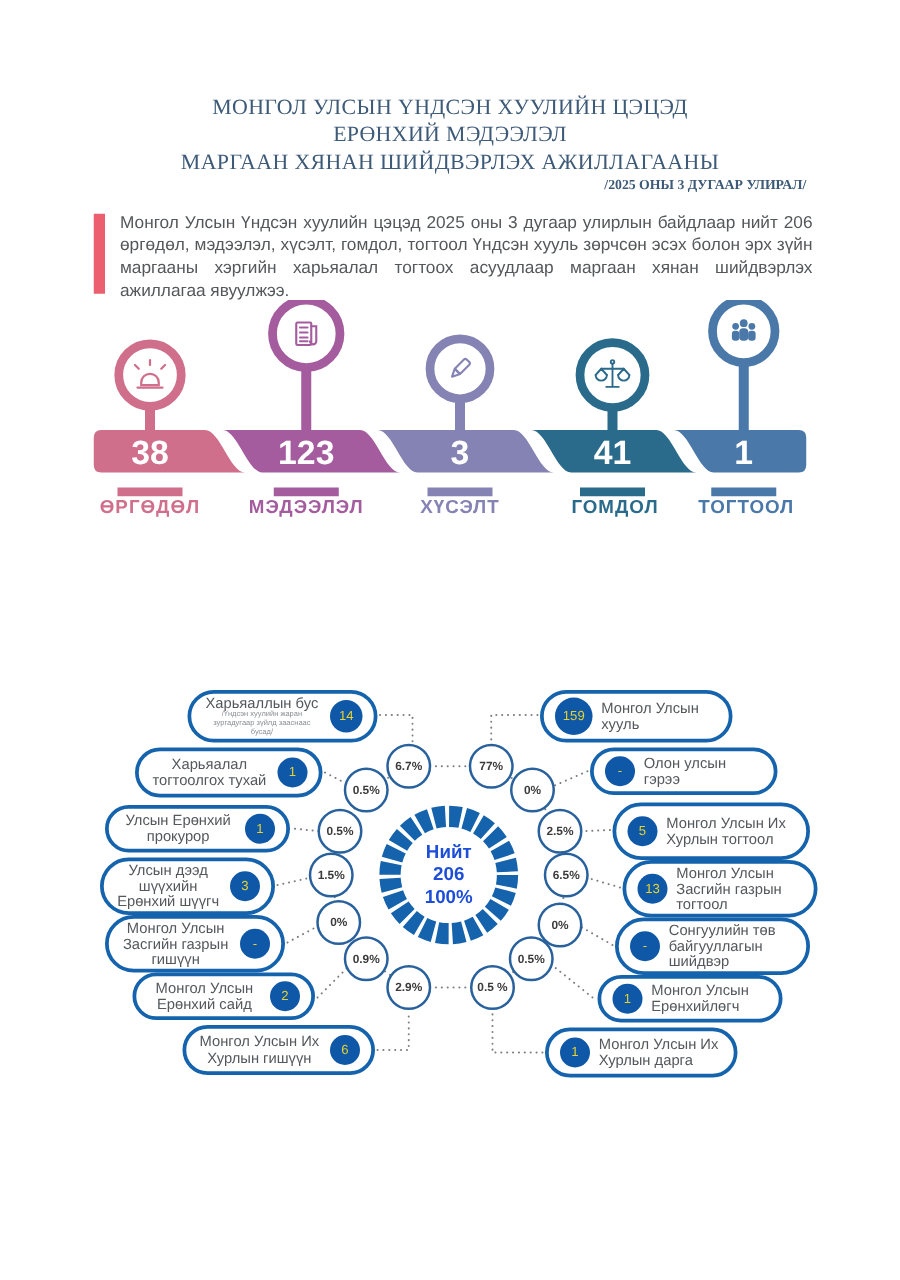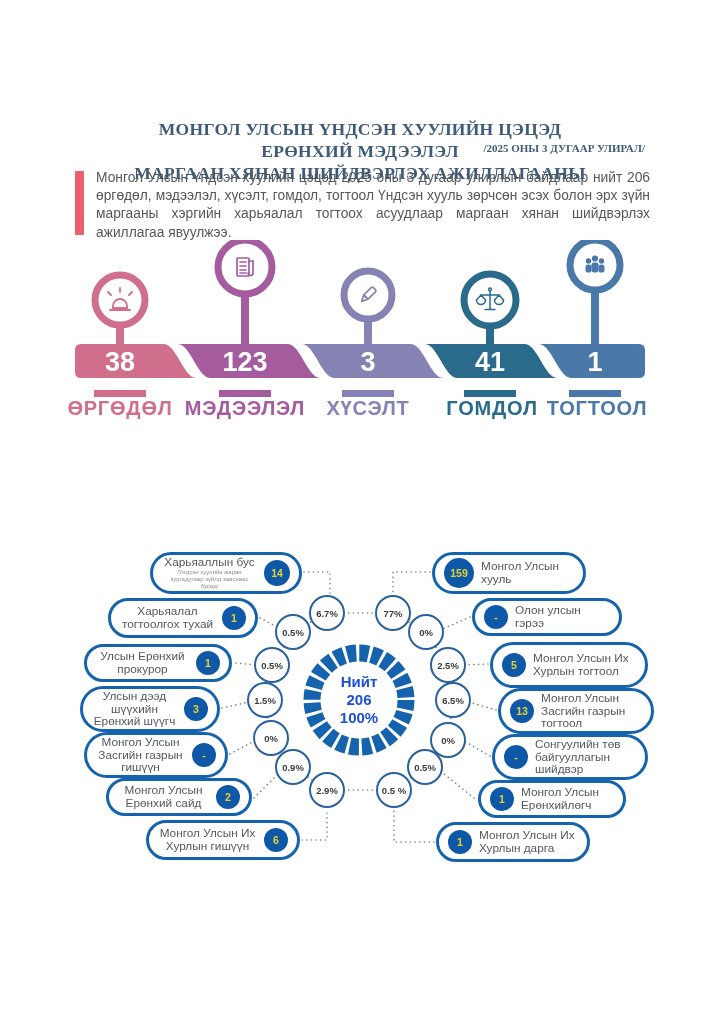--- a/index.html
+++ b/index.html
@@ -1,45 +1,45 @@
 <!DOCTYPE html>
 <html><head>
 <meta charset="utf-8">
 <style>
   html,body{margin:0;padding:0;background:#fff;}
   #canvas{position:relative;width:720px;height:1024px;background:#ffffff;overflow:hidden;
           font-family:"Liberation Sans",sans-serif;}
   
   .title{position:absolute;top:74px;left:60px;width:600px;text-align:center;
-         font-family:"Liberation Serif",serif;font-weight:bold;font-size:17.5px;
-         line-height:22px;color:#3d5a78;letter-spacing:.3px;margin-top:44px;}
+         font-family:"Liberation Serif",serif;font-weight:normal;font-size:17.5px;
+         line-height:22px;color:#3d5a78;letter-spacing:.3px;}
   .subtitle{position:absolute;top:142px;right:75px;font-family:"Liberation Serif",serif;
          font-weight:bold;font-size:11px;color:#3d5a78;}
   .accent-bar{position:absolute;left:75px;top:171px;width:9px;height:64px;background:#ec5f6f;}
   .intro{position:absolute;left:96px;top:169px;width:554px;font-size:13.8px;line-height:1.32;
          color:#55585b;text-align:justify;}
   
   .ribbon-svg{position:absolute;left:0;top:240px;}
-  .rib-label{position:absolute;top:397px;width:124px;text-align:center;font-size:20px;
+  .rib-label{position:absolute;top:397px;width:124px;text-align:center;font-size:15px;
          font-weight:bold;letter-spacing:.8px;}
   
   .sec2-title{position:absolute;top:483px;left:100px;width:520px;text-align:center;
          font-family:"Liberation Serif",serif;font-weight:bold;font-size:14.5px;
          line-height:18px;color:#3d5a78;}
   
   .diagram{position:absolute;left:0;top:540px;width:720px;height:340px;}
   .connectors{position:absolute;left:0;top:0;}
   .pill{position:absolute;box-sizing:border-box;background:#fff;border:3px solid #1563ac;
         border-radius:26px;display:flex;align-items:center;justify-content:center;gap:7px;
         padding:2px 9px;}
   .pill .txt{font-size:11.8px;line-height:1.1;color:#54585c;}
   .pill.left .txt{text-align:center;}
   .pill.right .txt{text-align:left;}
   .pill .sub{display:block;font-size:6px;line-height:1.15;color:#8a8e92;font-weight:normal;}
-  .badge{flex:0 0 auto;border-radius:50%;background:#0e58a7;color:#e7d22e;font-weight:bold;
+  .badge{flex:0 0 auto;border-radius:50%;background:#0e58a7;color:#e7d22e;font-weight:normal;
         font-size:10.5px;display:flex;align-items:center;justify-content:center;
         width:24px;height:24px;}
   .badge.b26{width:26px;height:26px;}
   .badge.b30{width:30px;height:30px;}
   .pct{position:absolute;width:36px;height:36px;box-sizing:border-box;border-radius:50%;
         border:2.5px solid #29619c;background:#fff;display:flex;align-items:center;
         justify-content:center;font-size:9.5px;font-weight:bold;color:#3b3b3b;
         transform:translate(-50%,-50%);}
   .total-text{position:absolute;left:359px;top:160px;transform:translate(-50%,-50%);
         text-align:center;color:#1d4ed8;font-weight:bold;font-size:15px;line-height:18px;}

